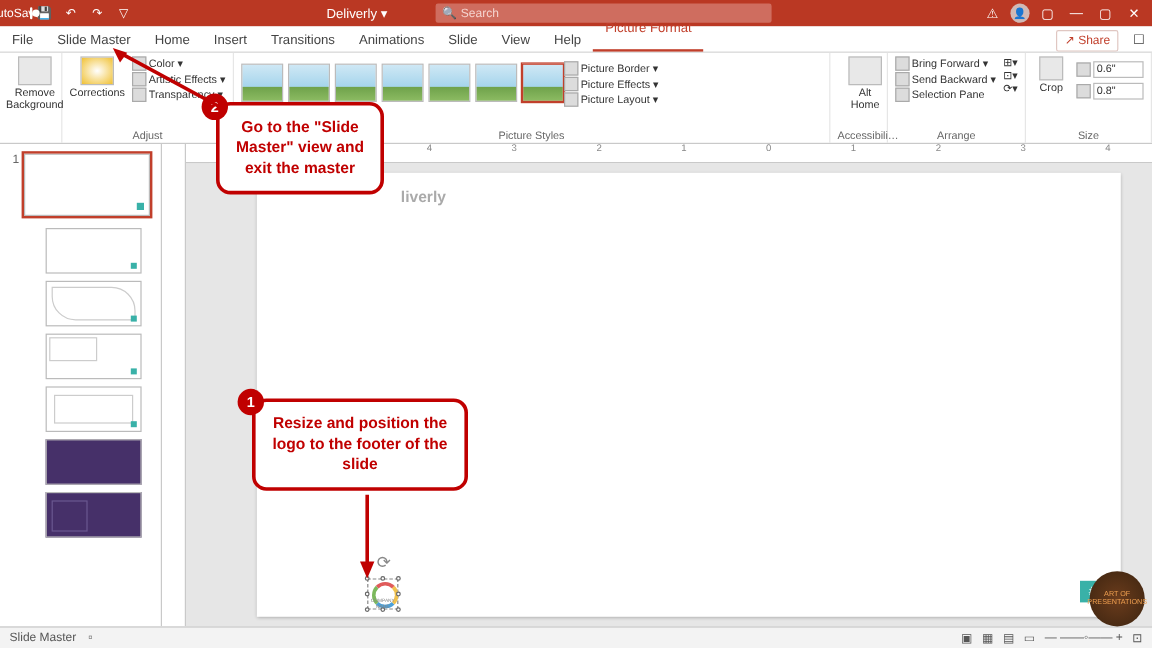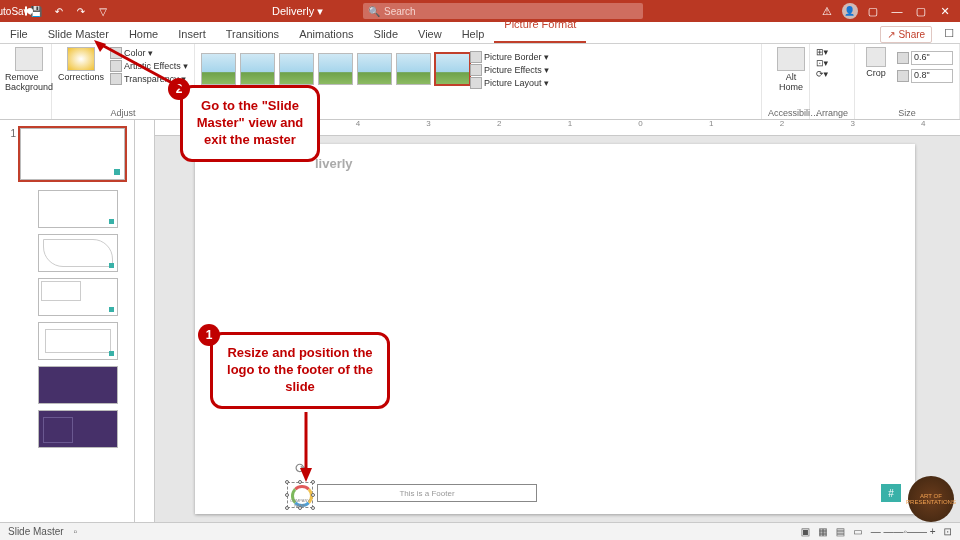--- a/index.html
+++ b/index.html
@@ -44,21 +44,21 @@
 .thumbbox.sel { outline:2px solid #c13f2b; }
 .thumbbox .dot { position:absolute; bottom:4px; right:4px; width:6px; height:6px; background:#39b1a8; }
 .thumbsmall { width:80px; height:38px; background:#fff; border:1px solid #bbb; margin:6px 4px 6px 38px; position:relative; }
 .thumbsmall .dot { position:absolute; bottom:3px; right:3px; width:5px; height:5px; background:#39b1a8; }
 .thumbsmall .box { position:absolute; border:1px solid #ccc; }
 .thumbsmall.purple { background:#463069; }
 
 .rulerv { width:20px; background:#fff; border-right:1px solid #c9c9c9; }
 .canvas-wrap { flex:1; display:flex; flex-direction:column; }
 .rulerh { height:16px; background:#fff; border-bottom:1px solid #c9c9c9; font-size:8px; color:#888; display:flex; align-items:center; padding-left:130px; letter-spacing:32px; }
-.canvas-area { flex:1; background:#e6e6e6; position:relative; }
+.canvas-area { flex:1; background:#e6e6e6; position:relative;margin-left:19px; }
 .slide { position:absolute; top:8px; left:40px; width:720px; height:370px; background:#fff; box-shadow: 0 1px 3px rgba(0,0,0,0.3); }
 .slide .brand { position:absolute; top:12px; left:120px; font-size:13px; font-weight:bold; color:#aaa; }
 .slide .footerbox { position:absolute; bottom:12px; left:122px; width:220px; height:18px; border:1px solid #888; font-size:8px; color:#999; display:flex; align-items:center; justify-content:center; }
 .slide .logo { position:absolute; bottom:6px; left:92px; width:26px; height:26px; border:1px dashed #888; }
 .slide .logo::before { content:""; position:absolute; width:16px; height:16px; border:3px solid; border-color:#e05a5a #f0c14e #4da0d8 #7cb85c; border-radius:50%; top:2px; left:3px; }
 .slide .logo .h { position:absolute; width:4px; height:4px; background:#fff; border:1px solid #666; border-radius:50%; }
 .slide .hash { position:absolute; bottom:12px; right:14px; width:20px; height:18px; background:#39b1a8; color:#fff; font-size:10px; display:flex; align-items:center; justify-content:center; }
 .slide .rotate { position:absolute; bottom:38px; left:100px; font-size:14px; color:#888; }
 
 .callout { position:absolute; background:#fff; border:3px solid #c00000; border-radius:12px; padding:10px 12px; font-size:13px; font-weight:bold; color:#c00000; text-align:center; line-height:1.3; }
@@ -111,21 +111,21 @@
   <div class="tab">Help</div>
   <div class="tab active">Picture Format</div>
   <div class="share">↗ <span>Share</span></div>
   <div class="tab" style="padding:3px 6px">☐</div>
 </div>
 
 <div class="ribbon">
   <div class="rgroup" style="width:52px">
     <div class="bigbtn">
       <div class="ico"></div>
-      <div style="white-space:pre-line;text-align:left">Remove
+      <div style="white-space:pre-line;text-align:center">Remove
 Background</div>
     </div>
     <div></div>
   </div>
   <div class="rgroup">
     <div class="items">
       <div class="bigbtn">
         <div class="ico" style="background:radial-gradient(#fff,#f0c030)"></div>
         <div>Corrections</div>
       </div>
@@ -165,31 +165,46 @@
         <div class="minirow">
             <span class="miniico"></span>
             <span>Picture Effects ▾</span>
           </div>
         <div class="minirow">
             <span class="miniico"></span>
             <span>Picture Layout ▾</span>
           </div>
       </div>
     </div>
+    <div class="glabel">Picture Styles</div>
   </div>
   <div class="rgroup" style="width:48px">
     <div class="bigbtn">
       <div class="ico"></div>
       <div style="white-space:pre-line;text-align:center">Alt
 Home</div>
     </div>
     <div class="glabel">Accessibili…</div>
   </div>
   <div class="rgroup">
     <div class="items">
+      <div class="minicol">
+        <div class="minirow">
+            <span class="miniico"></span>
+            <span>Bring Forward ▾</span>
+          </div>
+        <div class="minirow">
+            <span class="miniico"></span>
+            <span>Send Backward ▾</span>
+          </div>
+        <div class="minirow">
+            <span class="miniico"></span>
+            <span>Selection Pane</span>
+          </div>
+      </div>
       <div class="minicol">
         <div class="minirow">⊞▾</div>
         <div class="minirow">⊡▾</div>
         <div class="minirow">⟳▾</div>
       </div>
     </div>
     <div class="glabel">Arrange</div>
   </div>
   <div class="rgroup">
     <div class="items">
@@ -251,21 +266,20 @@
           <div class="h" style="top:-3px;left:-3px"></div>
             <div class="h" style="top:-3px;right:-3px"></div>
           <div class="h" style="bottom:-3px;left:-3px"></div>
             <div class="h" style="bottom:-3px;right:-3px"></div>
           <div class="h" style="top:-3px;left:10px"></div>
             <div class="h" style="bottom:-3px;left:10px"></div>
           <div class="h" style="top:10px;left:-3px"></div>
             <div class="h" style="top:10px;right:-3px"></div>
           <div style="position:absolute;bottom:-1px;left:0;right:0;font-size:4px;color:#888;text-align:center">COMPANY NAME</div>
         </div>
-        <div class="footerbox">This is a Footer</div>
         <div class="hash">#</div>
       </div>
     </div>
   </div>
 </div>
 
 <div class="callout" style="top:85px;left:180px;width:140px">
   <span>Go to the "Slide Master" view and exit the master</span>
 </div>
 <div class="callnum" style="top:78px;left:168px">2</div>

